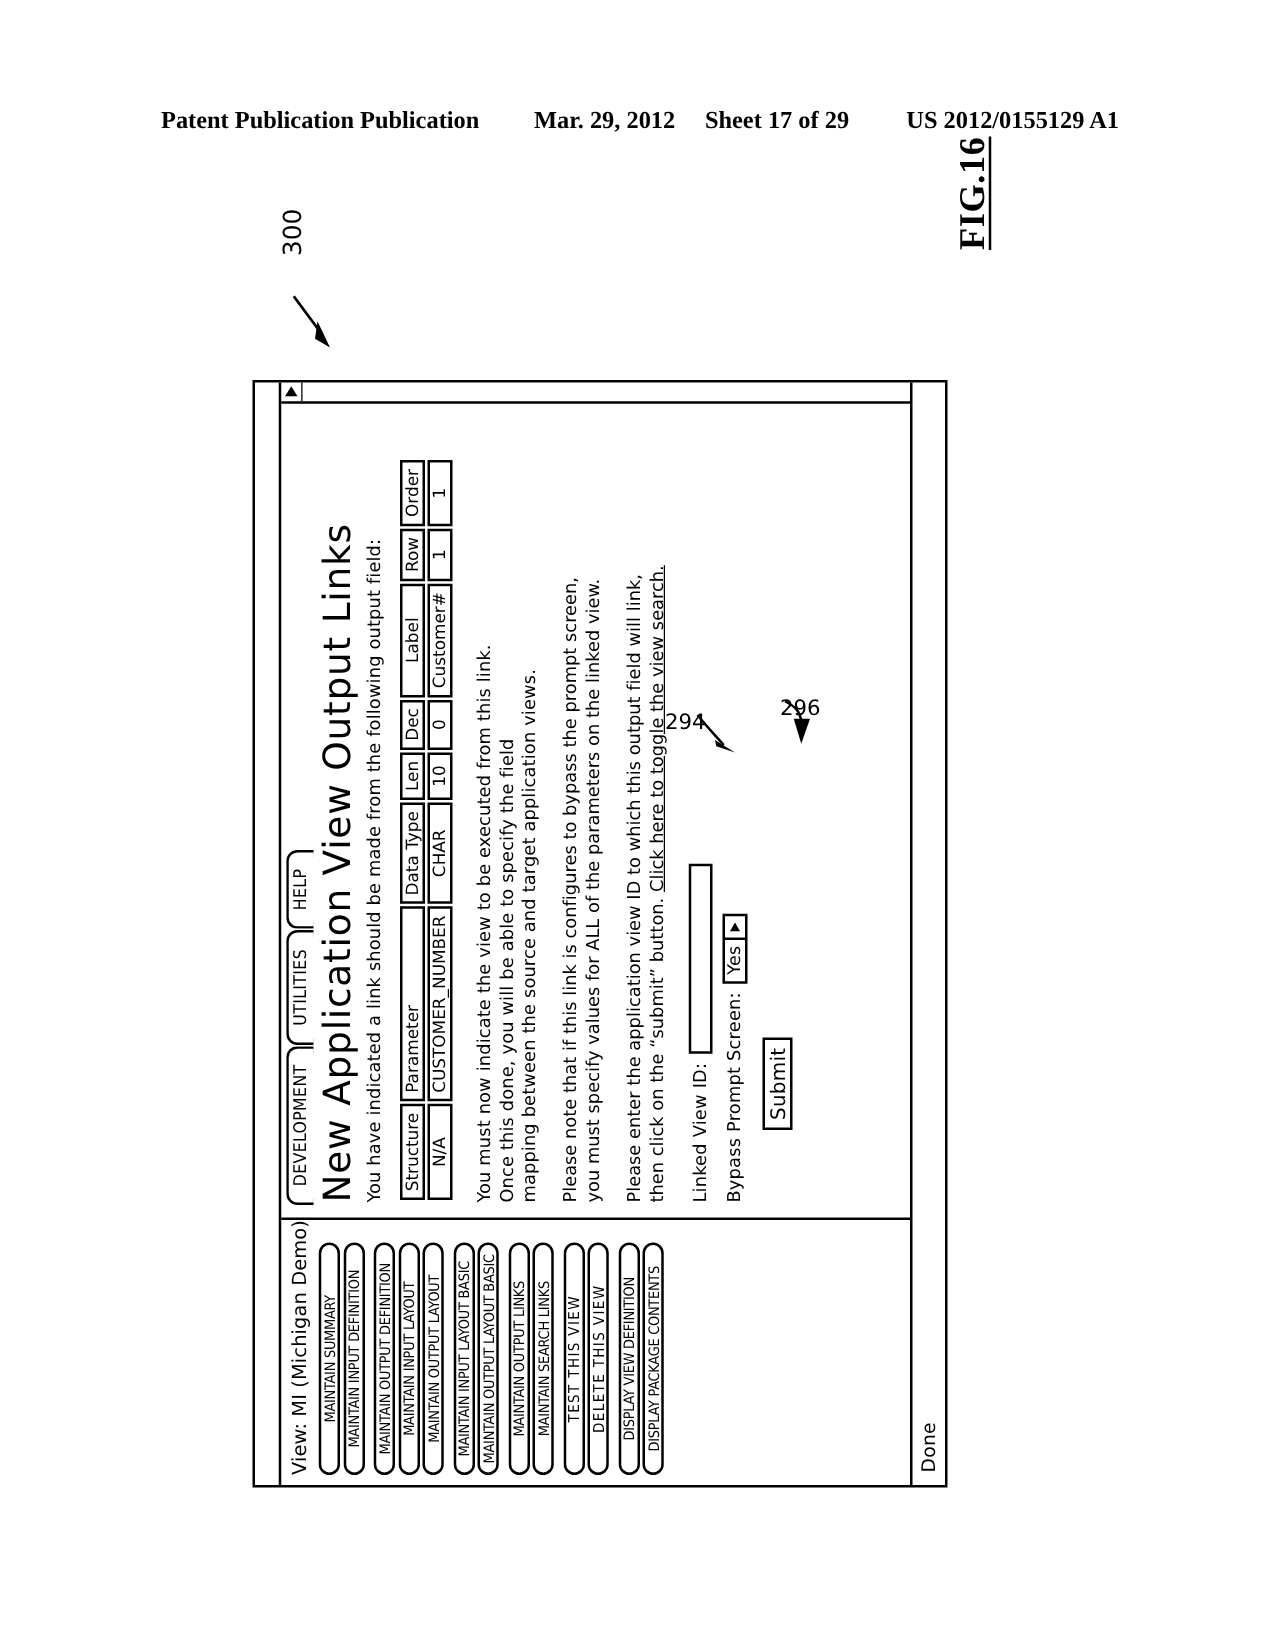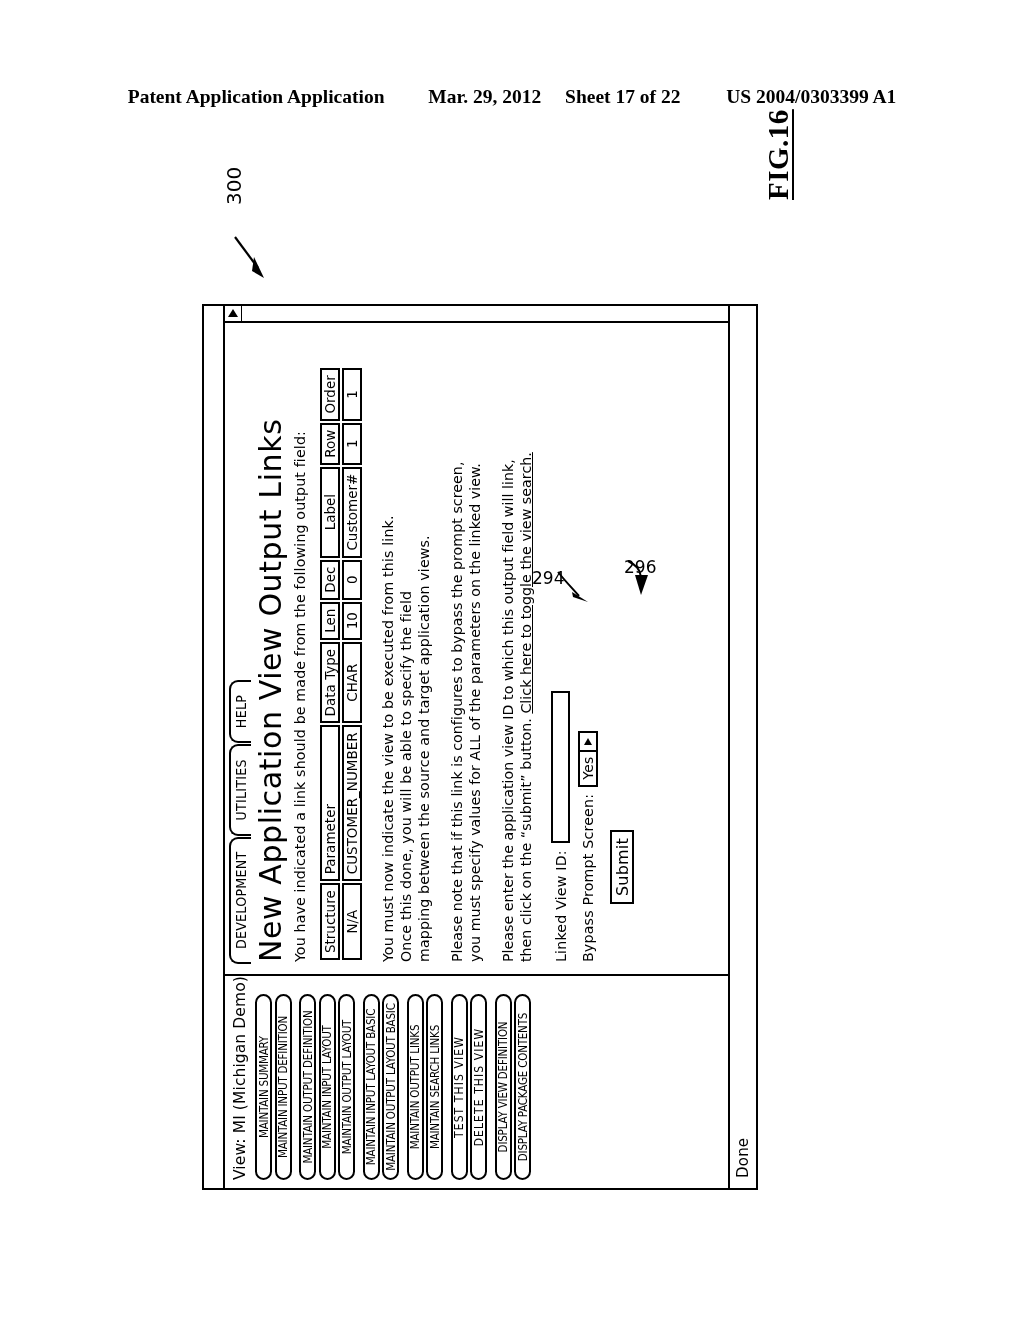--- a/index.html
+++ b/index.html
@@ -377,27 +377,27 @@
     transform-origin: left top;
     white-space: nowrap;
     text-decoration: underline;
     text-underline-offset: 4px;
   }
 </style>
 </head>
 <body>
 
 <div id="patent-header">
-  <span class="seg">Patent Application Application</span>
+  <span class="seg">Patent Publication Publication</span>
   <span class="gap-a"></span>
   <span class="seg">Mar. 29, 2012</span>
   <span class="gap-b"></span>
-  <span class="seg">Sheet 17 of 22</span>
+  <span class="seg">Sheet 17 of 29</span>
   <span class="gap-c"></span>
-  <span class="seg">US 2004/0303399 A1</span>
+  <span class="seg">US 2012/0155129 A1</span>
 </div>
 
 <div id="label-300">300</div>
 <svg id="leader-300" viewBox="0 0 40 45">
   <line x1="3" y1="2" x2="26" y2="33" stroke="#000" stroke-width="2.2"></line>
   <polygon points="22,22 32,43 20,36" fill="#000"></polygon>
 </svg>
 
 <div id="fig-label">FIG.16</div>
 

